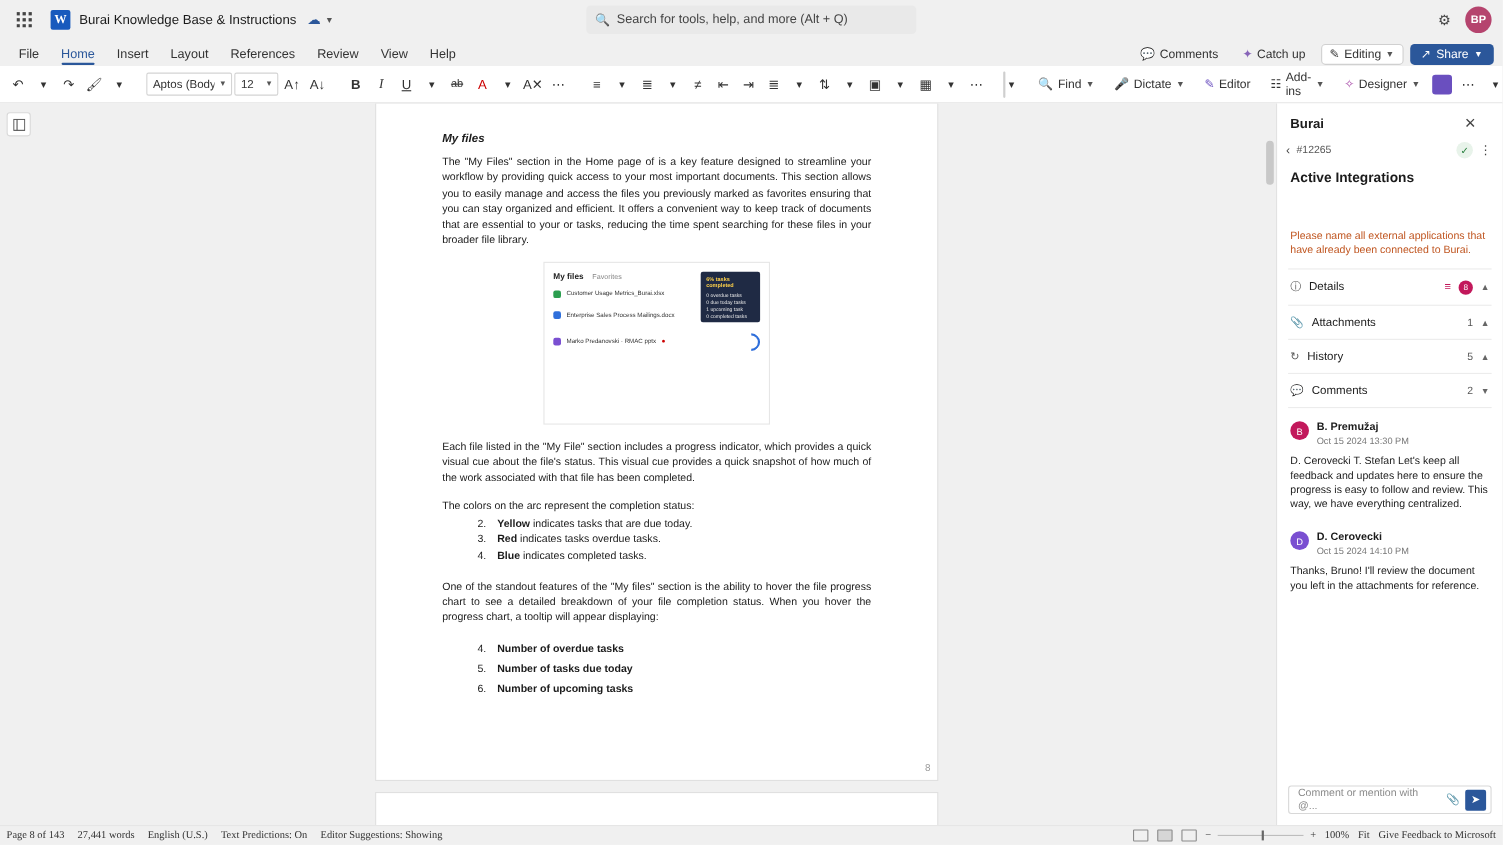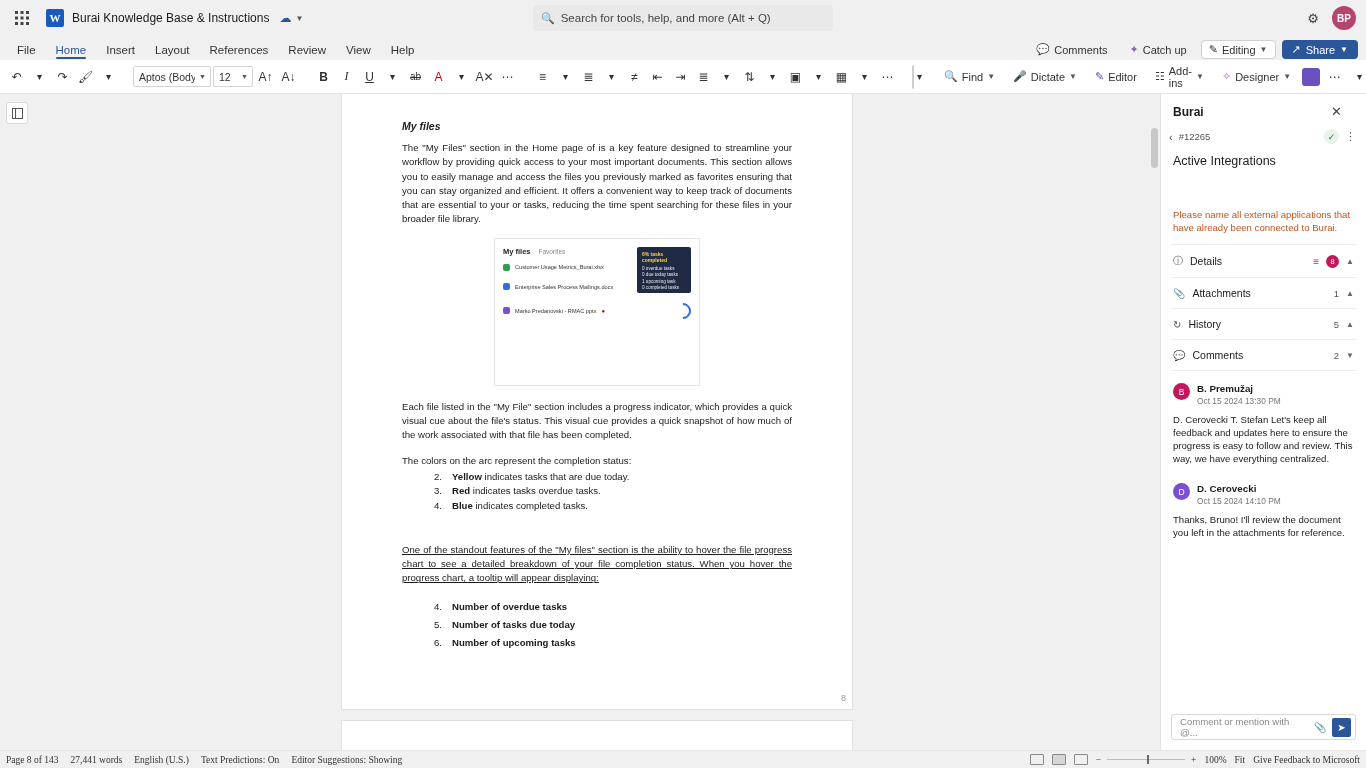--- a/index.html
+++ b/index.html
@@ -146,21 +146,21 @@
     flex: 0 0 206px;
   }
   .pane-head { display: flex; align-items: center; padding: 10px 24px 6px 12px; }
   .pane-title { font-size: 12px; font-weight: bold; color: #1b1b1b; }
   .pane-x { margin-left: auto; font-size: 13px; color: #444; }
   .pane-sub { display: flex; align-items: center; padding: 4px 10px 4px 8px; gap: 6px; }
   .back-ic { font-size: 11px; color: #444; }
   .ticket-id { font-size: 9.5px; color: #555; }
   .check-ic { margin-left: auto; width: 15px; height: 15px; border-radius: 50%; background: #e8f3ea; color: #1f7a36; font-size: 9px; display: flex; align-items: center; justify-content: center; }
   .dots-ic { font-size: 11px; color: #444; }
-  .pane-h2 { font-size: 12.5px; font-weight: normal; padding: 6px 12px 4px 12px; color: #1b1b1b; }
+  .pane-h2 { font-size: 12.5px; font-weight: bold; padding: 6px 12px 4px 12px; color: #1b1b1b; }
   .pane-desc { font-size: 9.6px; line-height: 13px; color: #c05621; padding: 0 12px 10px 12px; margin-top: 36px; }
   .pane-sep { height: 1px; background: #ececec; margin: 0 10px; }
   .pane-row { display: flex; align-items: center; gap: 7px; padding: 9px 12px; }
   .pane-row .lbl { font-size: 10.5px; color: #1b1b1b; }
   .pane-row .rgt { margin-left: auto; display: flex; align-items: center; gap: 7px; }
   .count { font-size: 9.5px; color: #555; }
   .caret { font-size: 8px; color: #666; }
   .pill-red { width: 13px; height: 13px; border-radius: 50%; background: #c2185b; color: #fff; font-size: 7.5px; display: flex; align-items: center; justify-content: center; }
   .lines-ic { color: #c2185b; font-size: 10px; }
   .comments-list { padding: 4px 0 0 0; overflow: hidden; }
@@ -399,21 +399,21 @@
             </div>
           </div>
 
           <p>Each file listed in the "My File" section includes a progress indicator, which provides a quick visual cue about the file's status. This visual cue provides a quick snapshot of how much of the work associated with that file has been completed.</p>
           <p style="margin-bottom:2px;">The colors on the arc represent the completion status:</p>
           <ol style="list-style:none;padding-left:32px;">
             <li><span style="display:inline-block;width:18px;">2.</span><b>Yellow</b><span> indicates tasks that are due today.</span></li>
             <li><span style="display:inline-block;width:18px;">3.</span><b>Red</b><span> indicates tasks overdue tasks.</span></li>
             <li><span style="display:inline-block;width:18px;">4.</span><b>Blue</b><span> indicates completed tasks.</span></li>
           </ol>
-          <p style="margin-top:30px;text-decoration:underline;">One of the standout features of the "My files" section is the ability to hover the file progress chart to see a detailed breakdown of your file completion status. When you hover the progress chart, a tooltip will appear displaying:</p>
+          <p style="margin-top:14px;">One of the standout features of the "My files" section is the ability to hover the file progress chart to see a detailed breakdown of your file completion status. When you hover the progress chart, a tooltip will appear displaying:</p>
           <ol style="list-style:none;padding-left:32px;margin-top:14px;">
             <li style="margin-bottom:4px;"><span style="display:inline-block;width:18px;">4.</span><b>Number of overdue tasks</b></li>
             <li style="margin-bottom:4px;"><span style="display:inline-block;width:18px;">5.</span><b>Number of tasks due today</b></li>
             <li style="margin-bottom:4px;"><span style="display:inline-block;width:18px;">6.</span><b>Number of upcoming tasks</b></li>
           </ol>
           <div class="pagenum-side">8</div>
         </div>
         <div class="page page2"></div>
       </div>
       <div class="doc-scrollbar">

